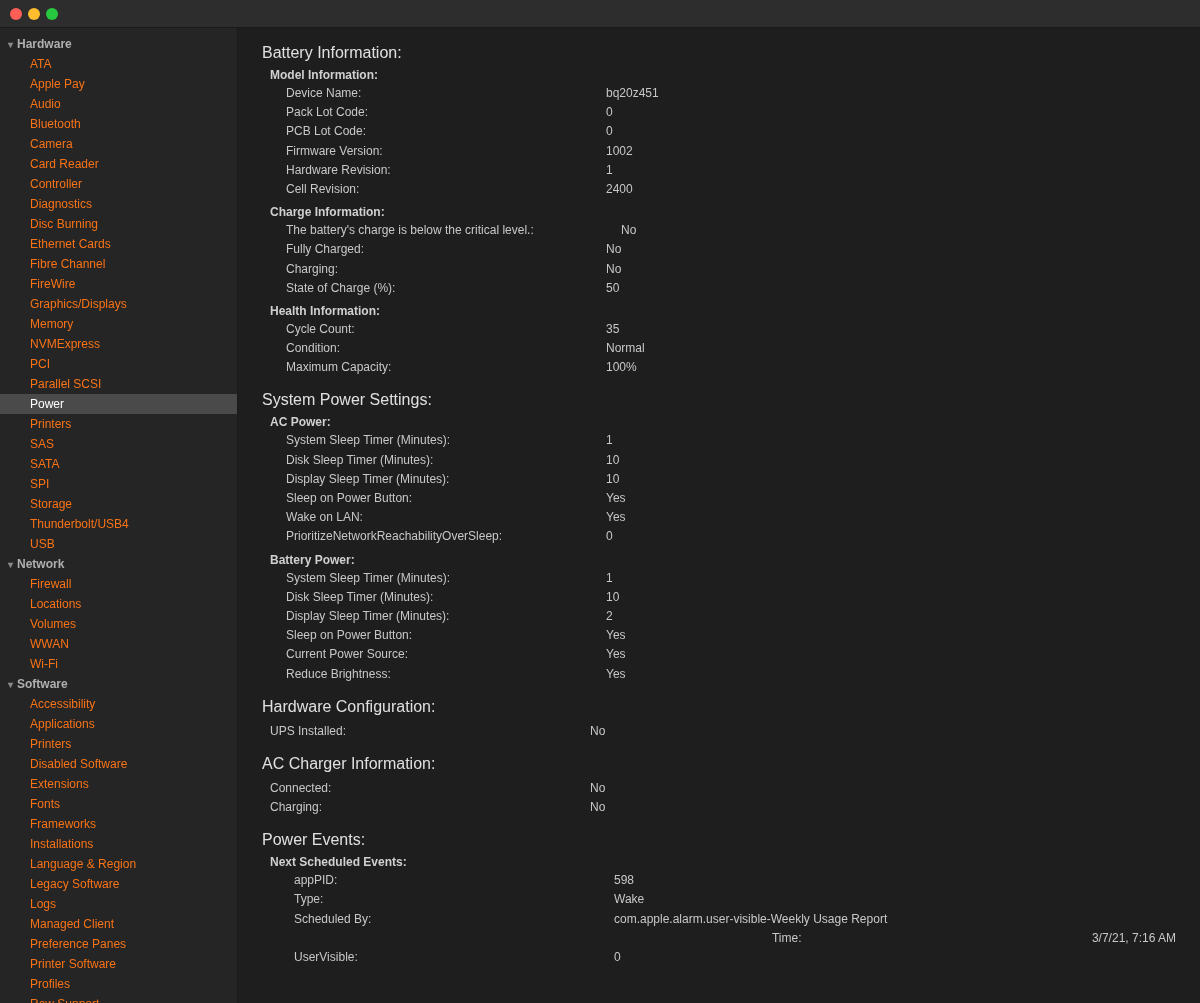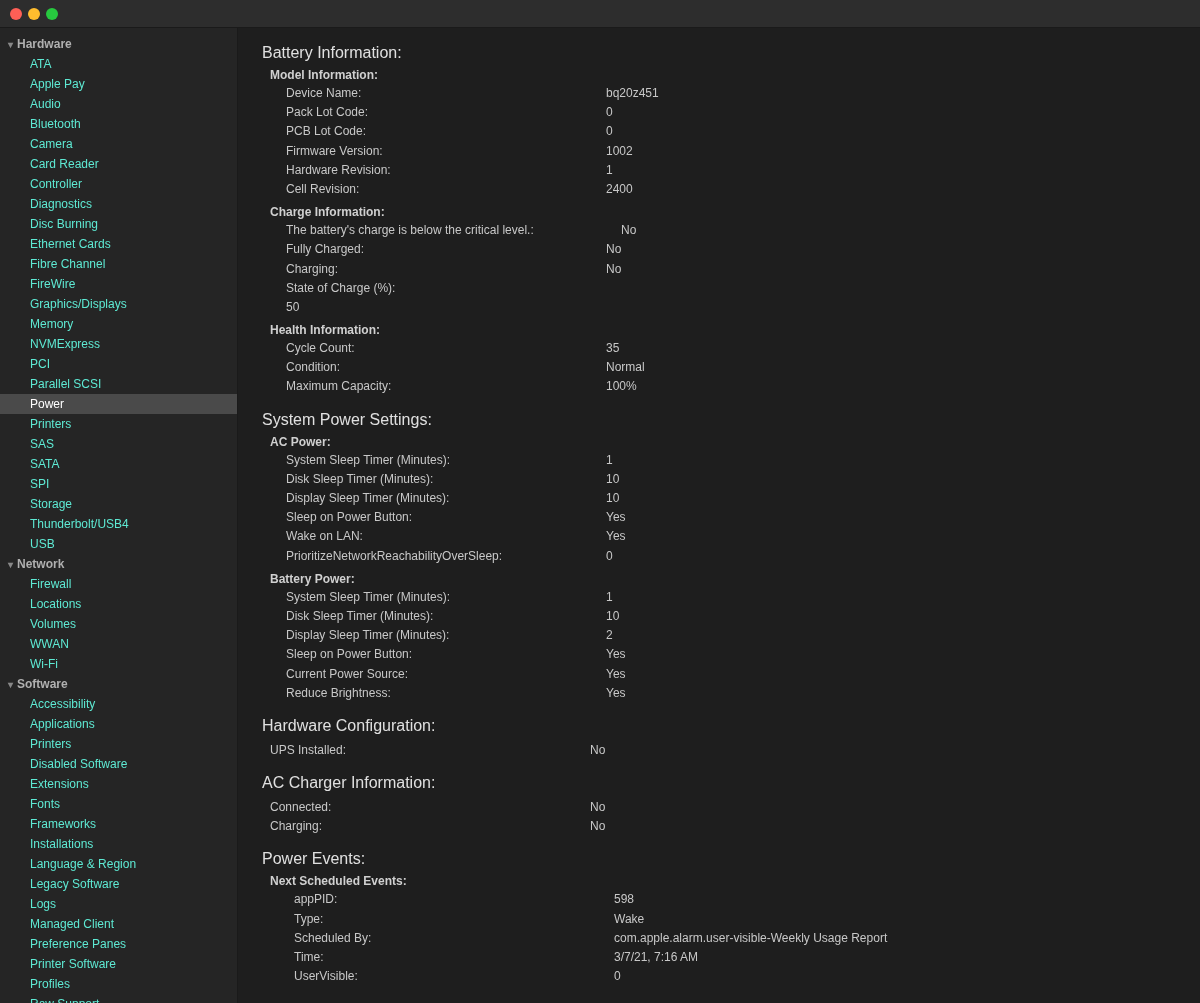--- a/index.html
+++ b/index.html
@@ -80,21 +80,21 @@
     }
     .sidebar-group-header .chevron {
       margin-right: 4px;
       font-size: 10px;
       color: #888;
     }
 
     .sidebar-item {
       padding: 3px 8px 3px 30px;
       font-size: 12px;
-      color: #5eead4;
+      color: #f97316;
       cursor: pointer;
       user-select: none;
       white-space: nowrap;
       overflow: hidden;
       text-overflow: ellipsis;
     }
     .sidebar-item.selected {
       background: #4a4a4a;
       color: #ffffff;
     }
@@ -253,21 +253,21 @@
         <span class="info-value">No</span>
       </div>
       <div class="info-row" style="padding-left: 24px;">
         <span class="info-label">Fully Charged:</span>
         <span class="info-value">No</span>
       </div>
       <div class="info-row" style="padding-left: 24px;">
         <span class="info-label">Charging:</span>
         <span class="info-value">No</span>
       </div>
-      <div class="info-row" style="padding-left: 24px; flex-direction: column;">
+      <div class="info-row" style="padding-left: 24px;">
         <span class="info-label">State of Charge (%):</span>
         <span class="info-value">50</span>
       </div>
       <div class="subsection-header">Health Information:</div>
       <div class="info-row" style="padding-left: 24px;">
         <span class="info-label">Cycle Count:</span>
         <span class="info-value">35</span>
       </div>
       <div class="info-row" style="padding-left: 24px;">
         <span class="info-label">Condition:</span>
@@ -349,21 +349,21 @@
         <span class="info-value">598</span>
       </div>
       <div class="info-row" style="padding-left: 32px;">
         <span class="info-label">Type:</span>
         <span class="info-value">Wake</span>
       </div>
       <div class="info-row" style="padding-left: 32px;">
         <span class="info-label">Scheduled By:</span>
         <span class="info-value">com.apple.alarm.user-visible-Weekly Usage Report</span>
       </div>
-      <div class="info-row" style="padding-left: 32px;">
+      <div class="info-row" style="padding-left: 32px; justify-content: flex-end;">
         <span class="info-label">Time:</span>
         <span class="info-value">3/7/21, 7:16 AM</span>
       </div>
       <div class="info-row" style="padding-left: 32px;">
         <span class="info-label">UserVisible:</span>
         <span class="info-value">0</span>
       </div>
     </div>
 </div>
 

